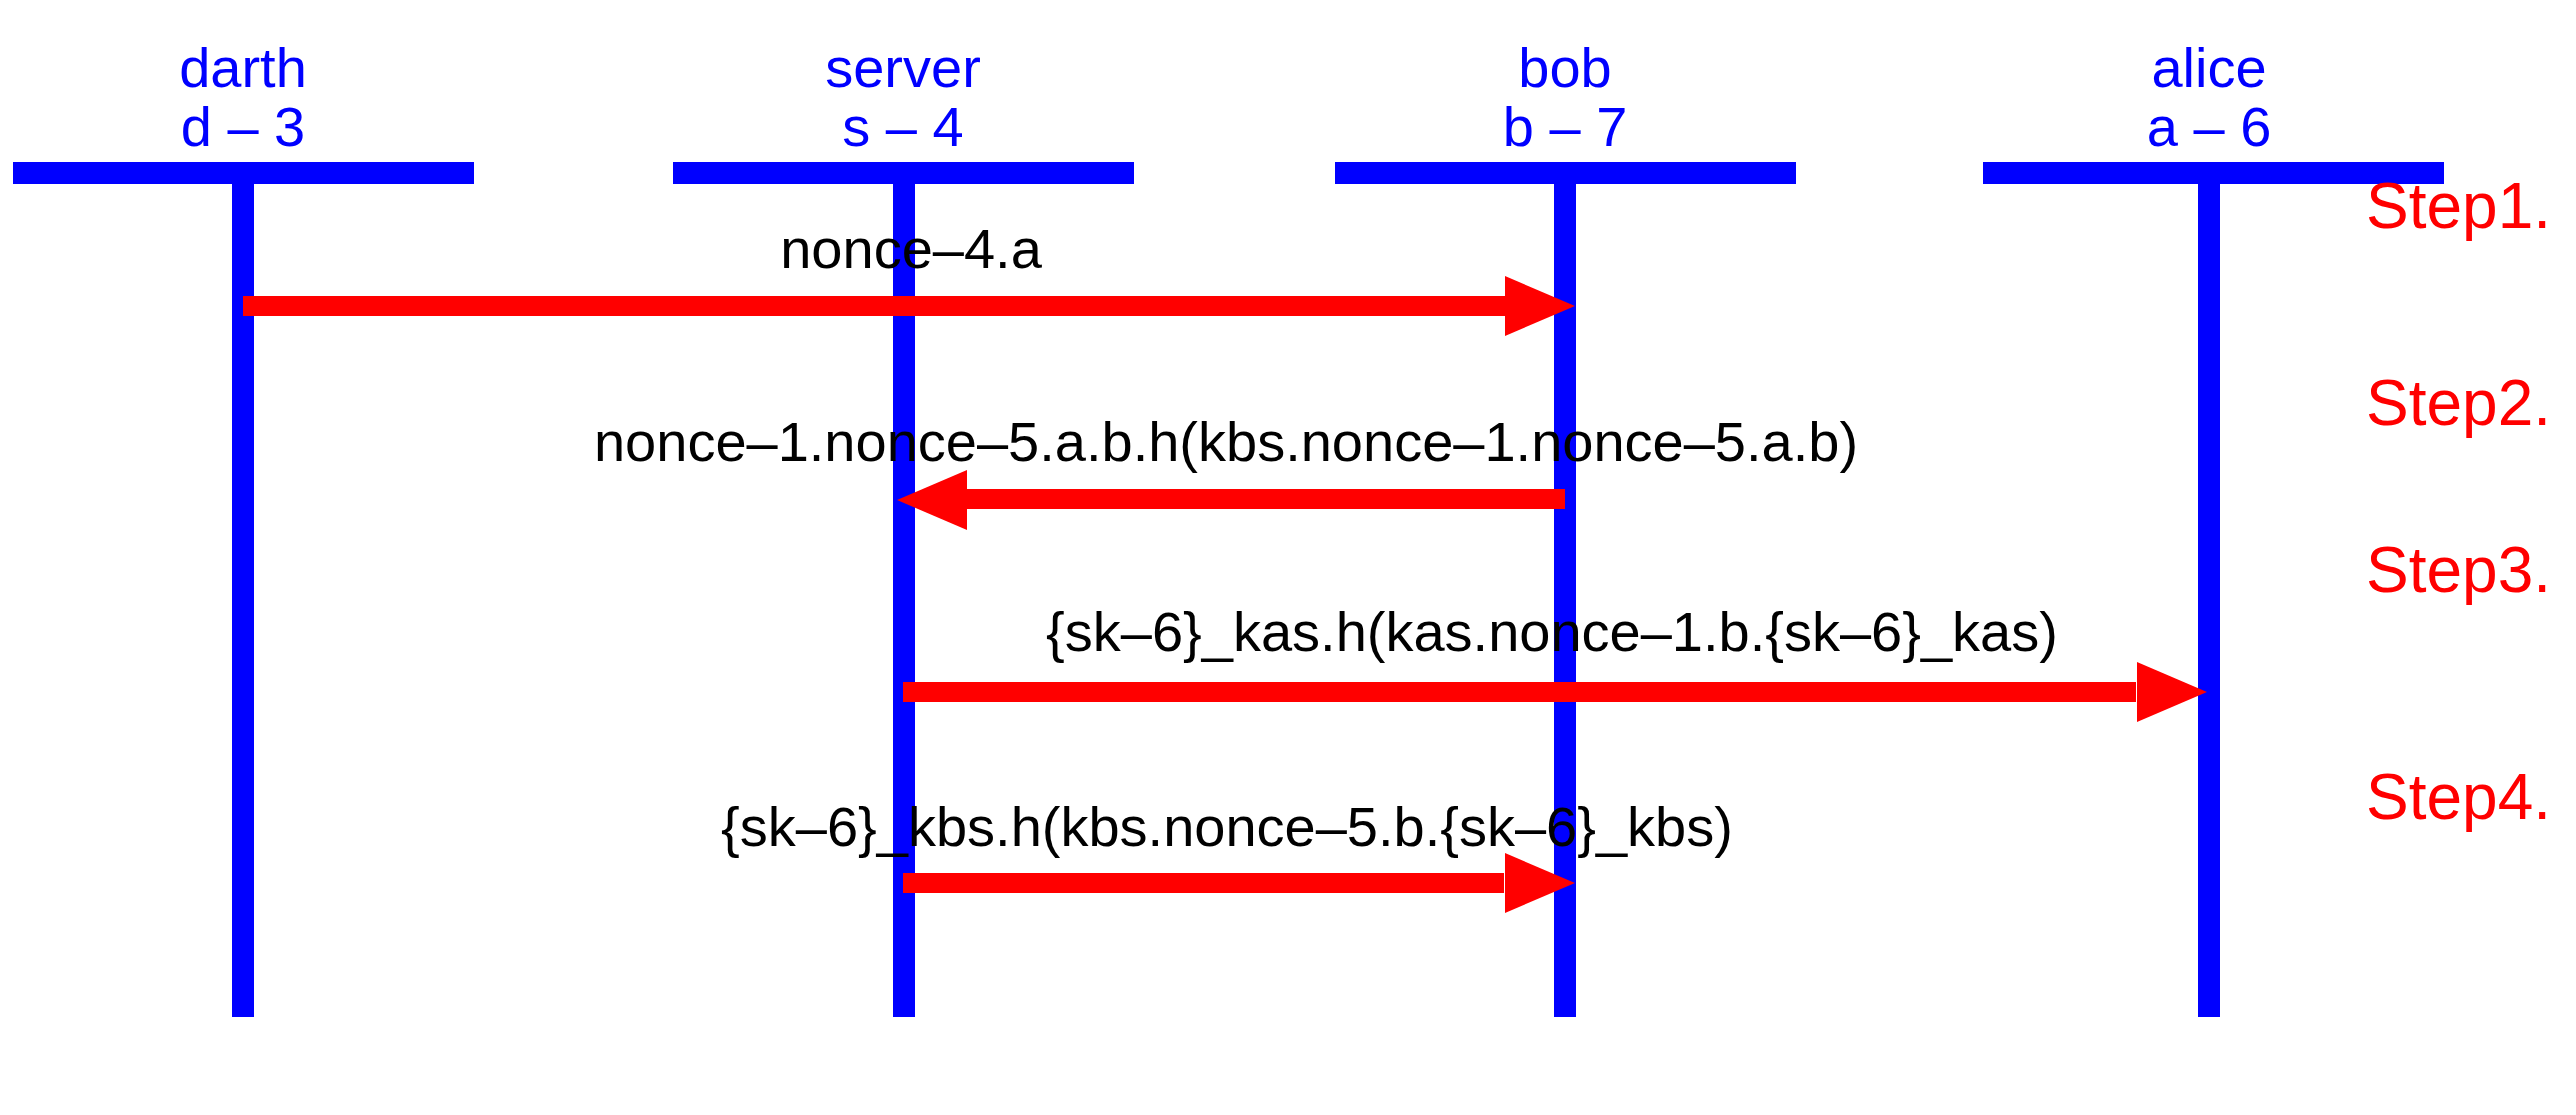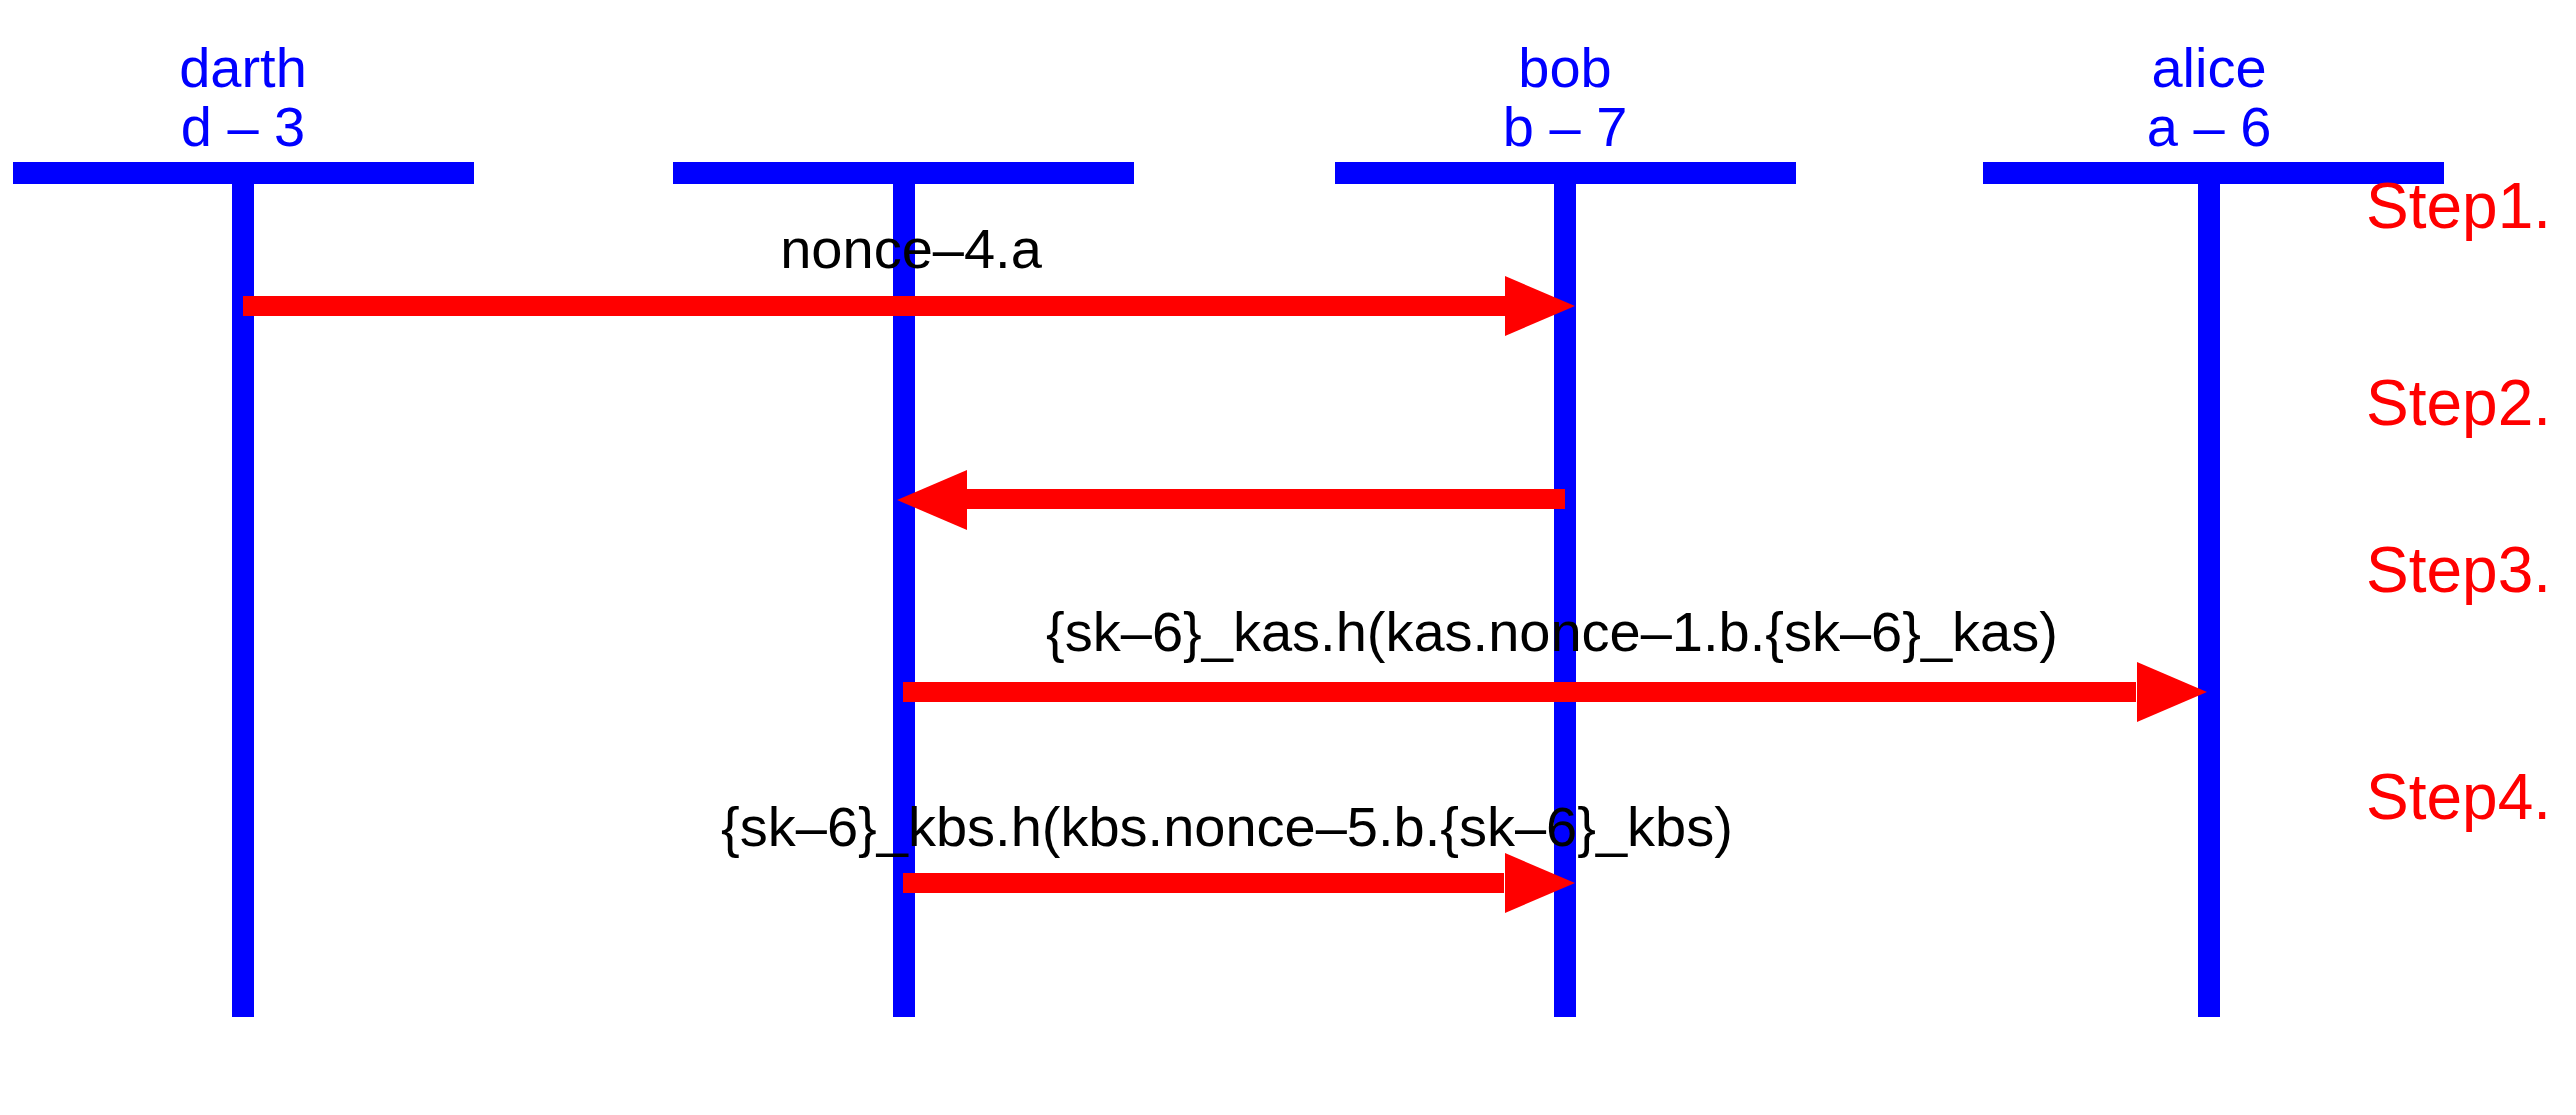--- a/index.html
+++ b/index.html
@@ -36,20 +36,24 @@
 
 <div class="stage">
 
   <div class="actor-header" style="left:243px">
     <div>darth</div>
     <div>d – 3</div>
   </div>
   <div class="bar" style="left:12.5px"></div>
   <div class="lifeline" style="left:232px"></div>
 
+  <div class="actor-header" style="left:903px">
+    <div>server</div>
+    <div>s – 4</div>
+  </div>
   <div class="bar" style="left:673px"></div>
   <div class="lifeline" style="left:893px"></div>
 
   <div class="actor-header" style="left:1565px">
     <div>bob</div>
     <div>b – 7</div>
   </div>
   <div class="bar" style="left:1335px"></div>
   <div class="lifeline" style="left:1554px"></div>
 
@@ -57,20 +61,21 @@
     <div>alice</div>
     <div>a – 6</div>
   </div>
   <div class="bar" style="left:1983px"></div>
   <div class="lifeline" style="left:2198px"></div>
 
   <div class="msg-label" style="left:911px; top:221px">nonce–4.a</div>
   <div class="shaft" style="left:243px; top:296px; width:1262px"></div>
   <div class="head head-right" style="left:1505px; top:276px"></div>
 
+  <div class="msg-label" style="left:1226px; top:414px">nonce–1.nonce–5.a.b.h(kbs.nonce–1.nonce–5.a.b)</div>
   <div class="head head-left" style="left:897px; top:470px"></div>
   <div class="shaft" style="left:967px; top:489px; width:598px"></div>
 
   <div class="msg-label" style="left:1552px; top:604px">{sk–6}_kas.h(kas.nonce–1.b.{sk–6}_kas)</div>
   <div class="shaft" style="left:903px; top:682px; width:1233px"></div>
   <div class="head head-right" style="left:2137px; top:662px"></div>
 
   <div class="msg-label" style="left:1227px; top:799px">{sk–6}_kbs.h(kbs.nonce–5.b.{sk–6}_kbs)</div>
   <div class="shaft" style="left:903px; top:873px; width:601px"></div>
   <div class="head head-right" style="left:1505px; top:853px"></div>

